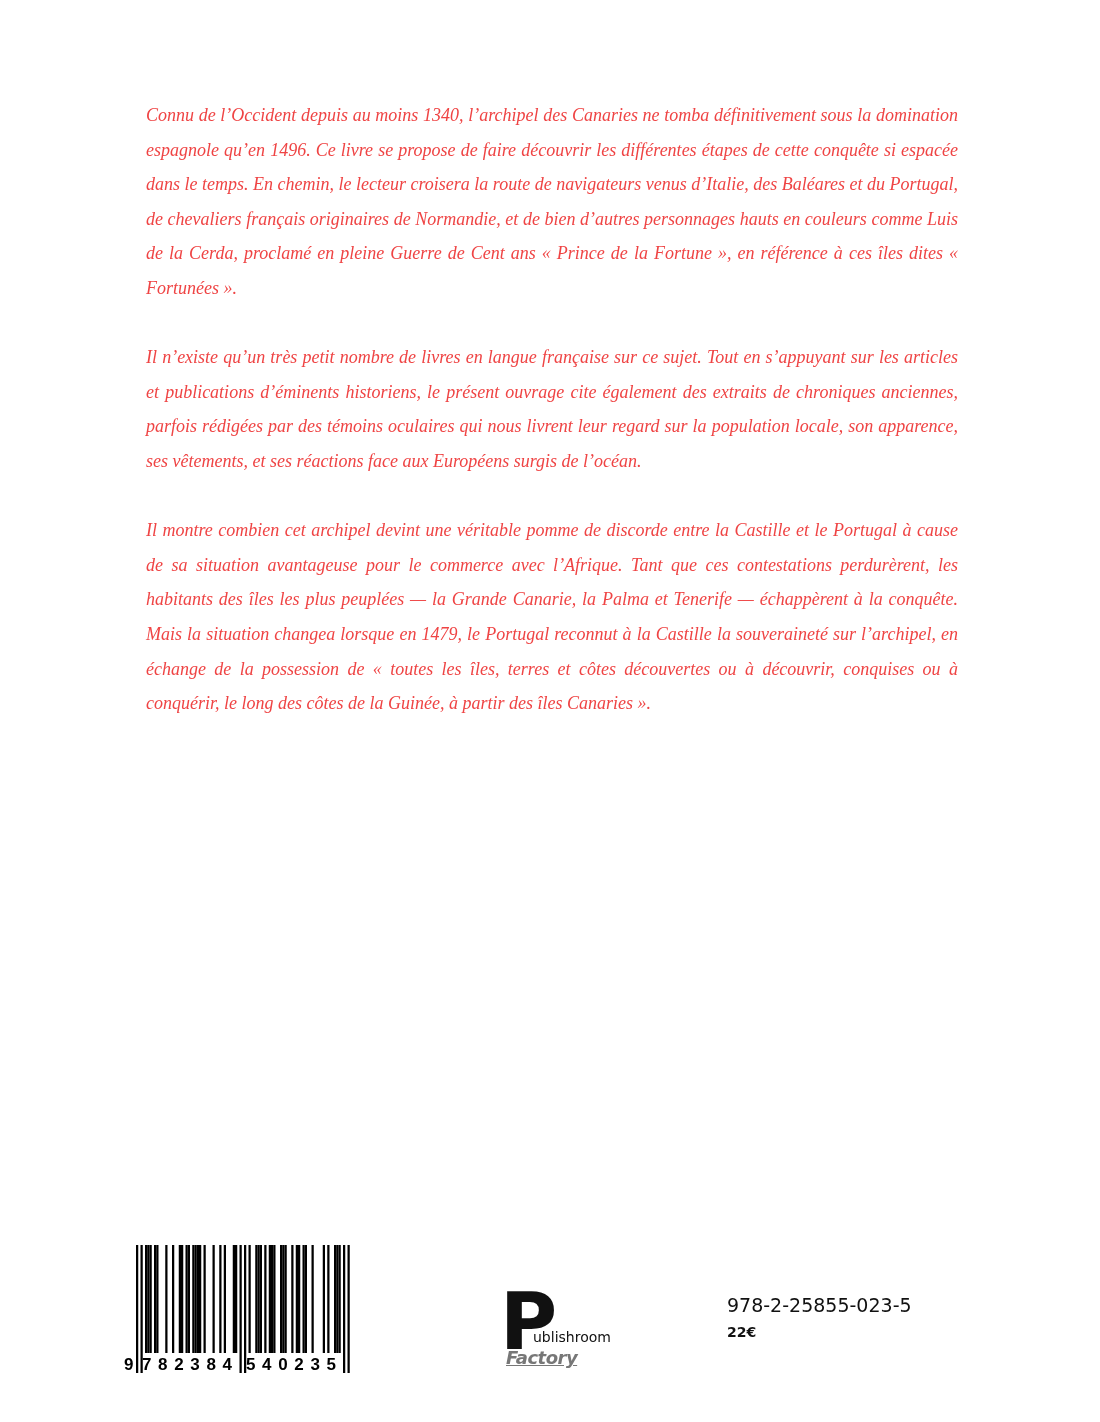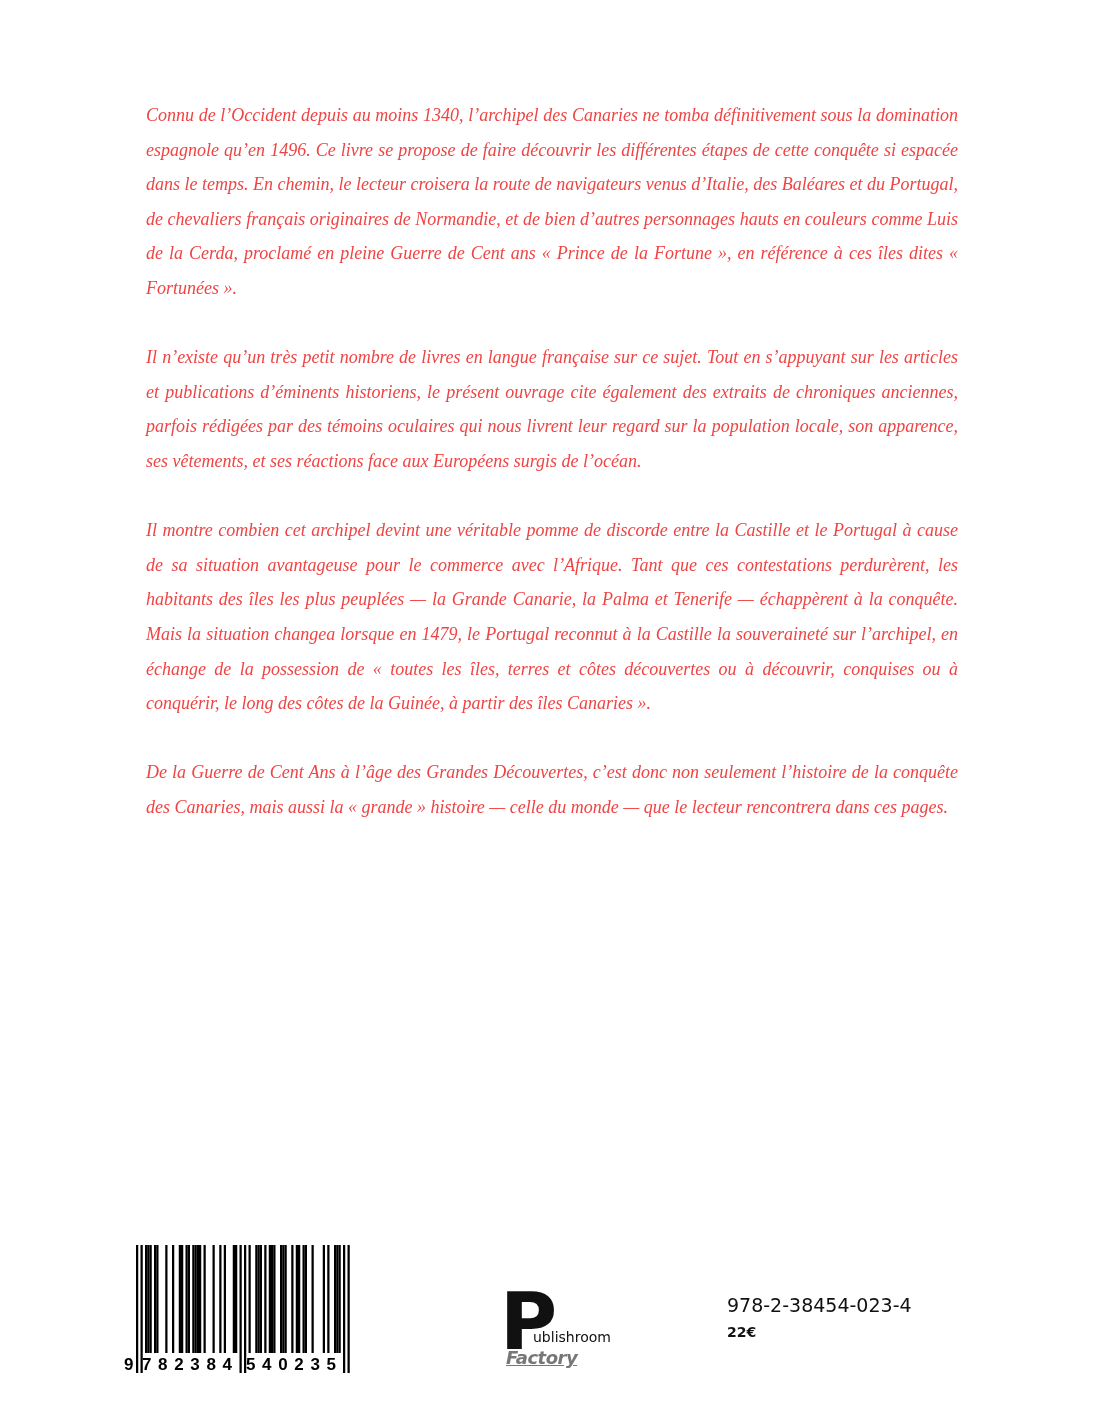--- a/index.html
+++ b/index.html
@@ -43,21 +43,20 @@
     font-family: "DejaVu Sans", sans-serif; font-size: 14px; font-weight: bold; color: #111;
   }
 </style>
 </head>
 <body>
 
 <div class="blurb">
   <p>Connu de l’Occident depuis au moins 1340, l’archipel des Canaries ne tomba définitivement sous la domination espagnole qu’en 1496. Ce livre se propose de faire découvrir les différentes étapes de cette conquête si espacée dans le temps. En chemin, le lecteur croisera la route de navi­gateurs venus d’Italie, des Baléares et du Portugal, de chevaliers fran­çais originaires de Normandie, et de bien d’autres personnages hauts en couleurs comme Luis de la Cerda, proclamé en pleine Guerre de Cent ans « Prince de la Fortune », en référence à ces îles dites « Fortunées ».</p>
   <p>Il n’existe qu’un très petit nombre de livres en langue française sur ce sujet. Tout en s’appuyant sur les articles et publications d’éminents historiens, le présent ouvrage cite également des extraits de chroniques anciennes, parfois rédigées par des témoins oculaires qui nous livrent leur regard sur la population locale, son apparence, ses vêtements, et ses réactions face aux Européens surgis de l’océan.</p>
   <p>Il montre combien cet archipel devint une véritable pomme de discorde entre la Castille et le Portugal à cause de sa situation avantageuse pour le commerce avec l’Afrique. Tant que ces contestations perdurèrent, les habitants des îles les plus peuplées — la Grande Canarie, la Pal­ma et Tenerife — échappèrent à la conquête. Mais la situation changea lorsque en 1479, le Portugal reconnut à la Castille la souveraineté sur l’archipel, en échange de la possession de « toutes les îles, terres et côtes découvertes ou à découvrir, conquises ou à conquérir, le long des côtes de la Guinée, à partir des îles Canaries ».</p>
-  <p>De la Guerre de Cent Ans à l’âge des Grandes Découvertes, c’est donc non seulement l’histoire de la conquête des Canaries, mais aussi la « grande » histoire — celle du monde — que le lecteur rencontrera dans ces pages.</p>
 </div>
 
 <div class="barcode">
   <svg id="bc-svg" width="240" height="130" viewBox="0 0 240 130">
     <g id="bc-bars">
         <rect x="12" y="0" width="2.25" height="128" fill="#000"></rect>
         <rect x="16.5" y="0" width="2.25" height="128" fill="#000"></rect>
         <rect x="21" y="0" width="2.25" height="108" fill="#000"></rect>
         <rect x="23.25" y="0" width="2.25" height="108" fill="#000"></rect>
         <rect x="25.5" y="0" width="2.25" height="108" fill="#000"></rect>
@@ -111,14 +110,14 @@
     <text class="bc-digit" x="122" y="125" textLength="90" lengthAdjust="spacing">540235</text>
   </svg>
 </div>
 
 <div class="logo">
   <span class="bigP">P</span>
   <span class="pub">ublishroom</span>
   <span class="fac">Factory</span>
 </div>
 
-<div class="isbn">978-2-38454-023-4</div>
+<div class="isbn">978-2-25855-023-5</div>
 <div class="price">22€</div>
 
 </body></html>

